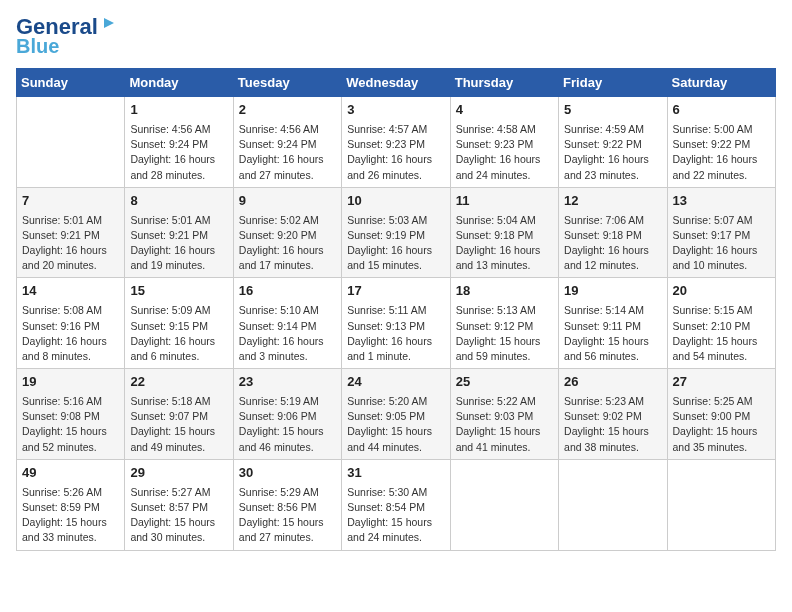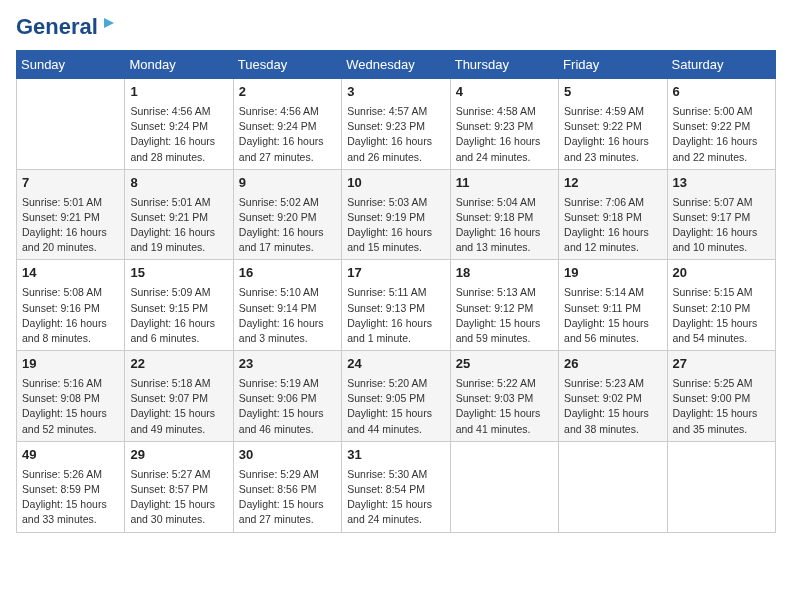--- a/index.html
+++ b/index.html
@@ -42,21 +42,21 @@
       font-size: 11px;
     }
     thead tr {
       background-color: #2a5ca8;
       color: #fff;
     }
     thead th {
       padding: 6px 4px;
       text-align: left;
       font-size: 13px;
-      font-weight: normal;
+      font-weight: bold;
       border: 1px solid #2a5ca8;
     }
     tbody tr {
       background: #fff;
     }
     tbody tr:nth-child(even) {
       background: #f5f5f5;
     }
     tbody td {
       border: 1px solid #ccc;
@@ -82,20 +82,21 @@
 <body>
 
 <div class="header-area">
   <div class="logo-block">
     <div class="logo-wrapper">
       <span style="font-size:22px;font-weight:bold;color:#1a4a8a;">General</span>
       <svg width="18" height="18" viewBox="0 0 18 18" style="margin-left:2px;margin-top:-2px;">
         <polygon points="4,14 14,9 4,4" fill="#4aa8d8"></polygon>
       </svg>
     </div>
+    <div style="font-size:20px;font-weight:bold;color:#4aa8d8;margin-top:-2px;">Blue</div>
   </div>
   <div class="title-area">
     <div class="main-title"></div>
     <div class="subtitle"></div>
   </div>
 </div>
 
 <table>
   <thead>
     <tr>

